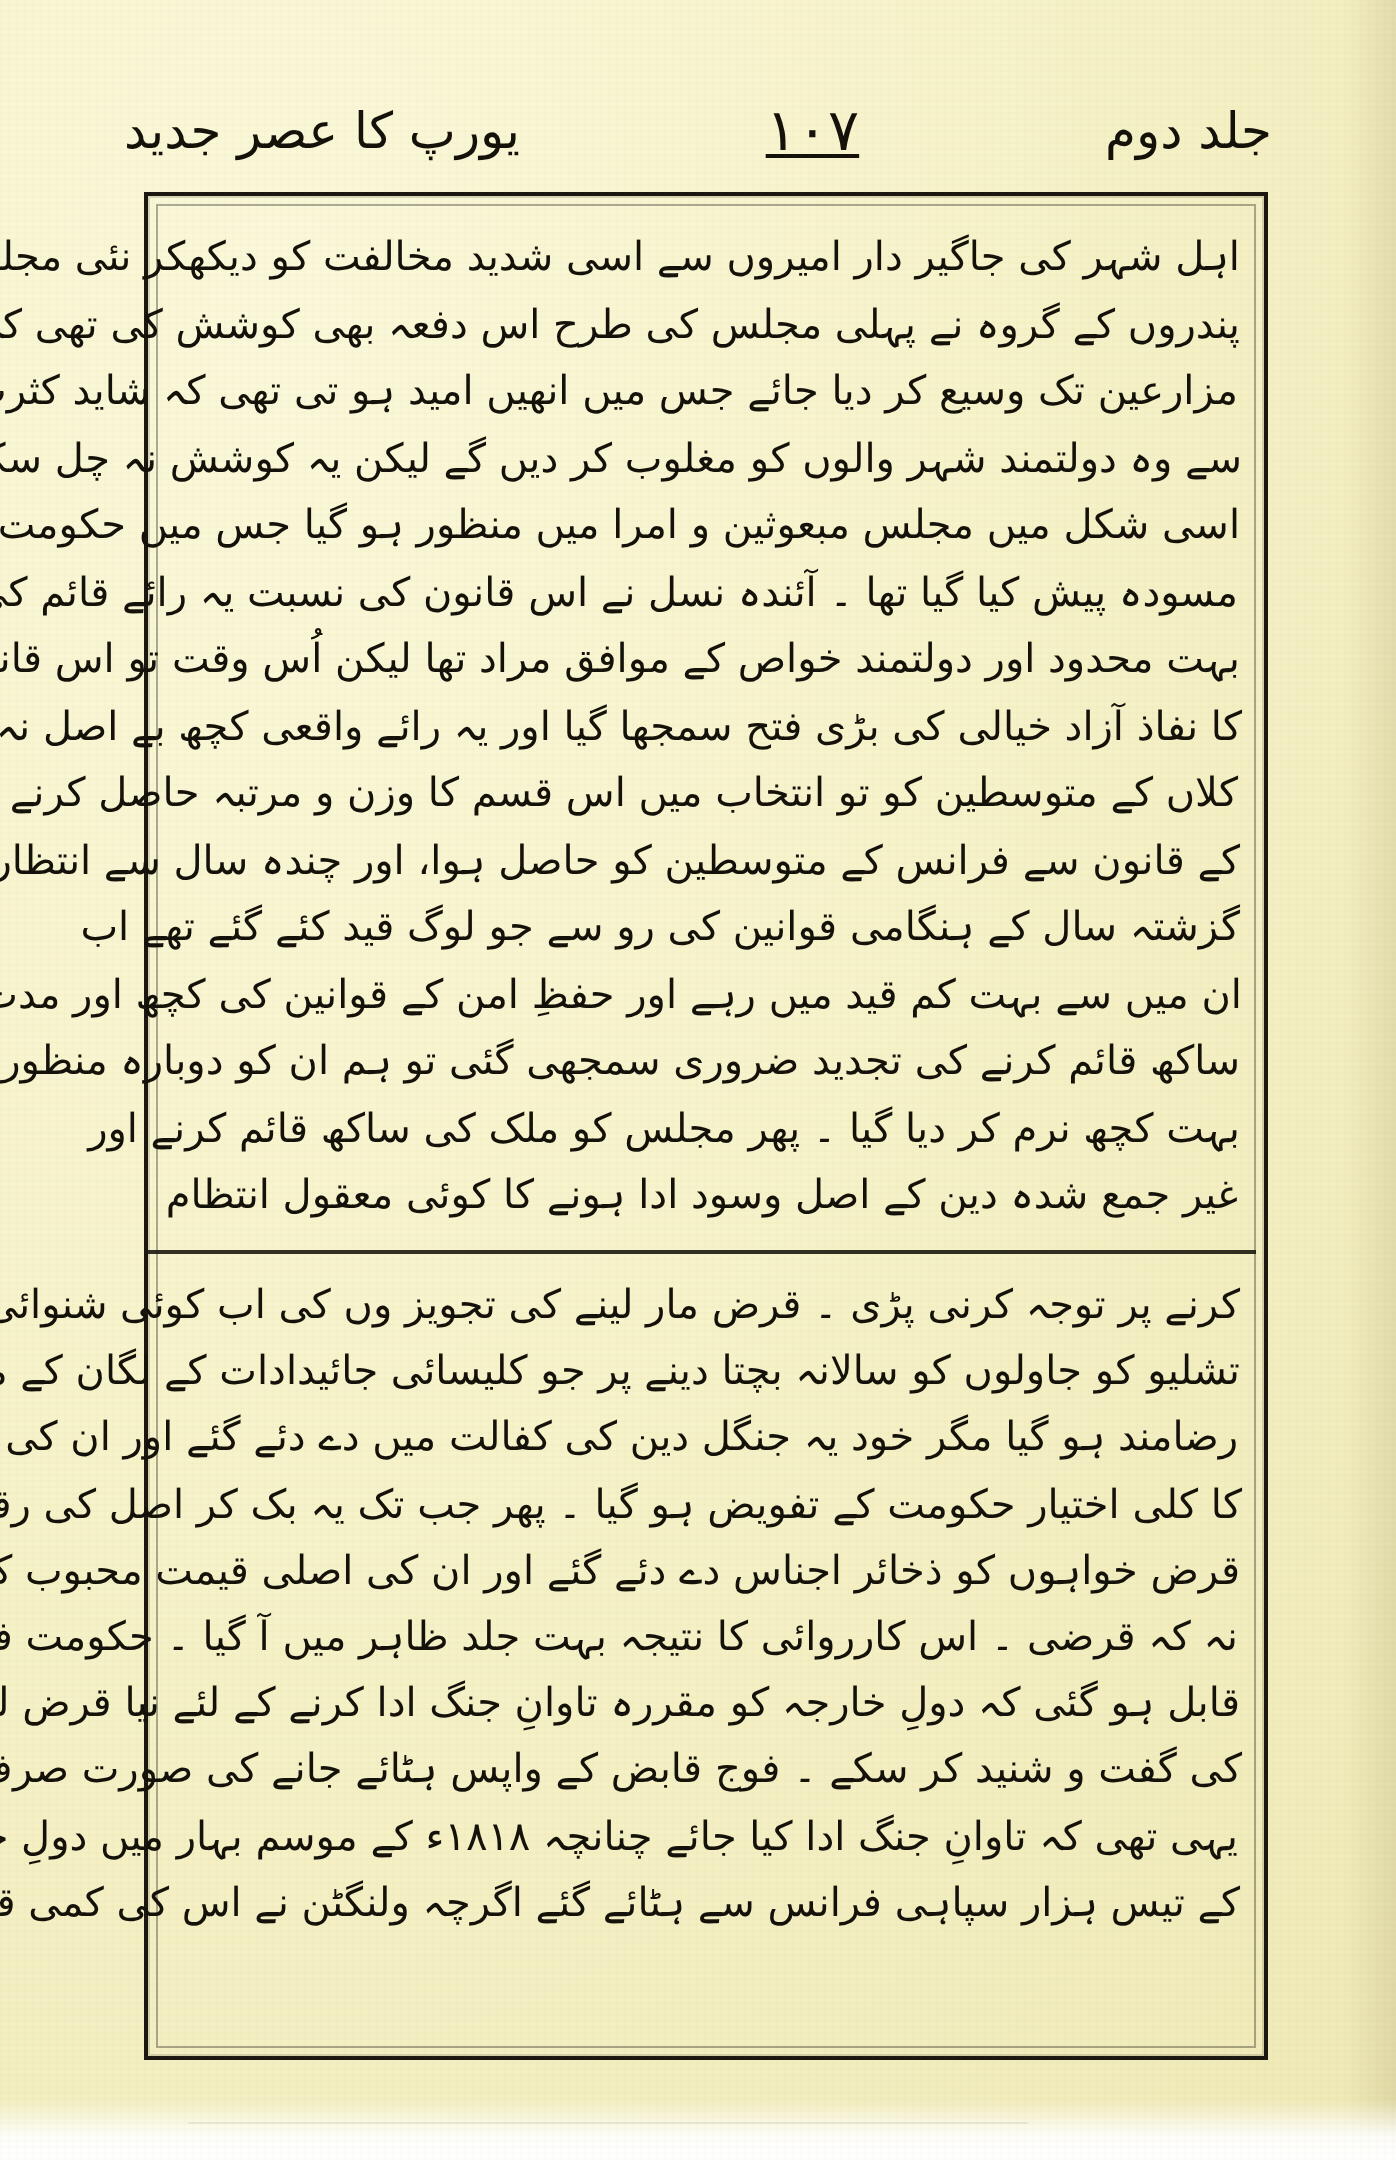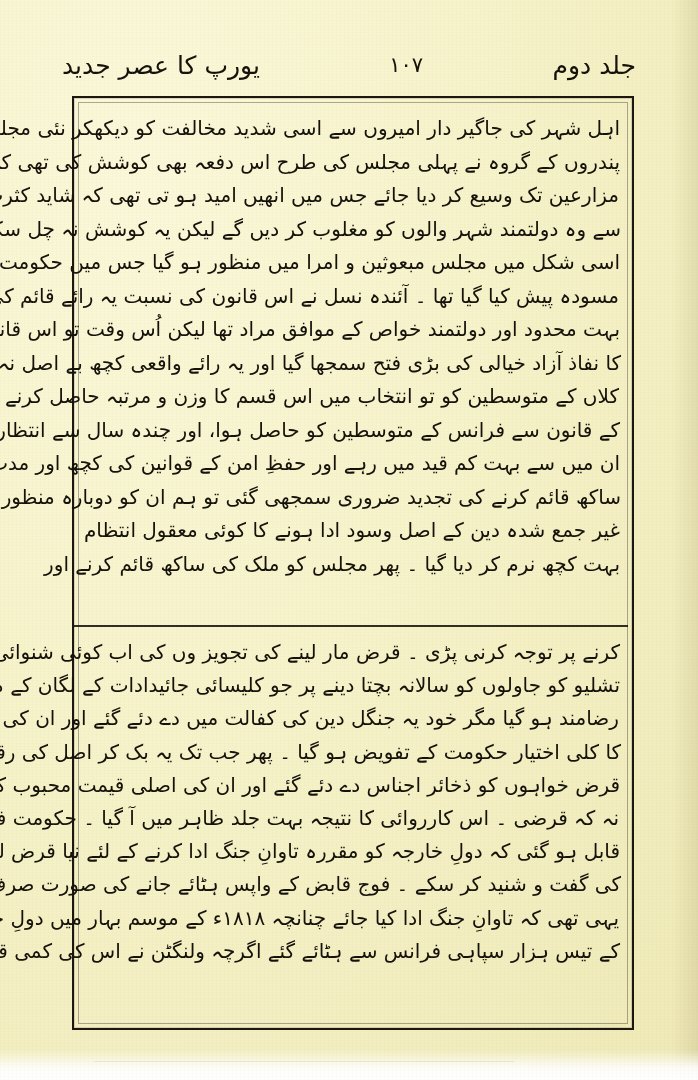--- a/index.html
+++ b/index.html
@@ -49,23 +49,24 @@
     justify-content: space-between;
   }
   .hdr-text {
     font-family: "DejaVu Sans", sans-serif;
     font-size: 25px;
     color: #14110a;
     letter-spacing: 0;
     white-space: nowrap;
   }
   .hdr-page {
-    font-size: 21px;
+    font-size: 29px;
     color: #14110a;
     letter-spacing: 2px;
+    text-decoration: underline;
   }
 
   
   .frame {
     position: absolute;
     left: 72px;
     top: 96px;
     width: 558px;
     height: 930px;
     border: 2px solid #1b1710;
@@ -179,24 +180,25 @@
     <div class="line">اہل شہر کی جاگیر دار امیروں سے اسی شدید مخالفت کو دیکھکر نئی مجلس میں اشرافیہ</div>
     <div class="line">پندروں کے گروہ نے پہلی مجلس کی طرح اس دفعہ بھی کوشش کی تھی کہ رائے کا حق</div>
     <div class="line">مزارعین تک وسیع کر دیا جائے جس میں انھیں امید ہو تی تھی کہ شاید کثرتِ تعداد</div>
     <div class="line">سے وہ دولتمند شہر والوں کو مغلوب کر دیں گے لیکن یہ کوشش نہ چل سکی اور قانون</div>
     <div class="line">اسی شکل میں مجلس مبعوثین و امرا میں منظور ہو گیا جس میں حکومت کی طرف سے اس کا</div>
     <div class="line">مسودہ پیش کیا گیا تھا ۔ آئندہ نسل نے اس قانون کی نسبت یہ رائے قائم کی کہ وہ</div>
     <div class="line">بہت محدود اور دولتمند خواص کے موافق مراد تھا لیکن اُس وقت تو اس قانون</div>
     <div class="line">کا نفاذ آزاد خیالی کی بڑی فتح سمجھا گیا اور یہ رائے واقعی کچھ بے اصل نہ تھی ۔ برطانیہ</div>
     <div class="line">کلاں کے متوسطین کو تو انتخاب میں اس قسم کا وزن و مرتبہ حاصل کرنے میں جو ١٨٥٧</div>
     <div class="line">کے قانون سے فرانس کے متوسطین کو حاصل ہوا، اور چندہ سال سے انتظار کرنا پڑا</div>
+    <div class="line">گزشتہ سال کے ہنگامی قوانین کی رو سے جو لوگ قید کئے گئے تھے اب</div>
     <div class="line">ان میں سے بہت کم قید میں رہے اور حفظِ امن کے قوانین کی کچھ اور مدت تک</div>
     <div class="line">ساکھ قائم کرنے کی تجدید ضروری سمجھی گئی تو ہم ان کو دوبارہ منظور کرتے وقت</div>
+    <div class="line">بہت کچھ نرم کر دیا گیا ۔ پھر مجلس کو ملک کی ساکھ قائم کرنے اور</div>
     <div class="line short">غیر جمع شدہ دین کے اصل وسود ادا ہونے کا کوئی معقول انتظام</div>
-    <div class="line">بہت کچھ نرم کر دیا گیا ۔ پھر مجلس کو ملک کی ساکھ قائم کرنے اور</div>
   </div>
 
   <div class="para-divider"></div>
 
   <div class="block" id="block-bottom">
     <div class="line">کرنے پر توجہ کرنی پڑی ۔ قرض مار لینے کی تجویز وں کی اب کوئی شنوائی نہ ہوتی ۔</div>
     <div class="line">تشلیو کو جاولوں کو سالانہ بچتا دینے پر جو کلیسائی جائیدادات کے لگان کے مساوی ہوئی</div>
     <div class="line">رضامند ہو گیا مگر خود یہ جنگل دین کی کفالت میں دے دئے گئے اور ان کی فروخت</div>
     <div class="line">کا کلی اختیار حکومت کے تفویض ہو گیا ۔ پھر جب تک یہ بک کر اصل کی رقم ادا ہو</div>
     <div class="line">قرض خواہوں کو ذخائر اجناس دے دئے گئے اور ان کی اصلی قیمت محبوب کیگئی</div>

